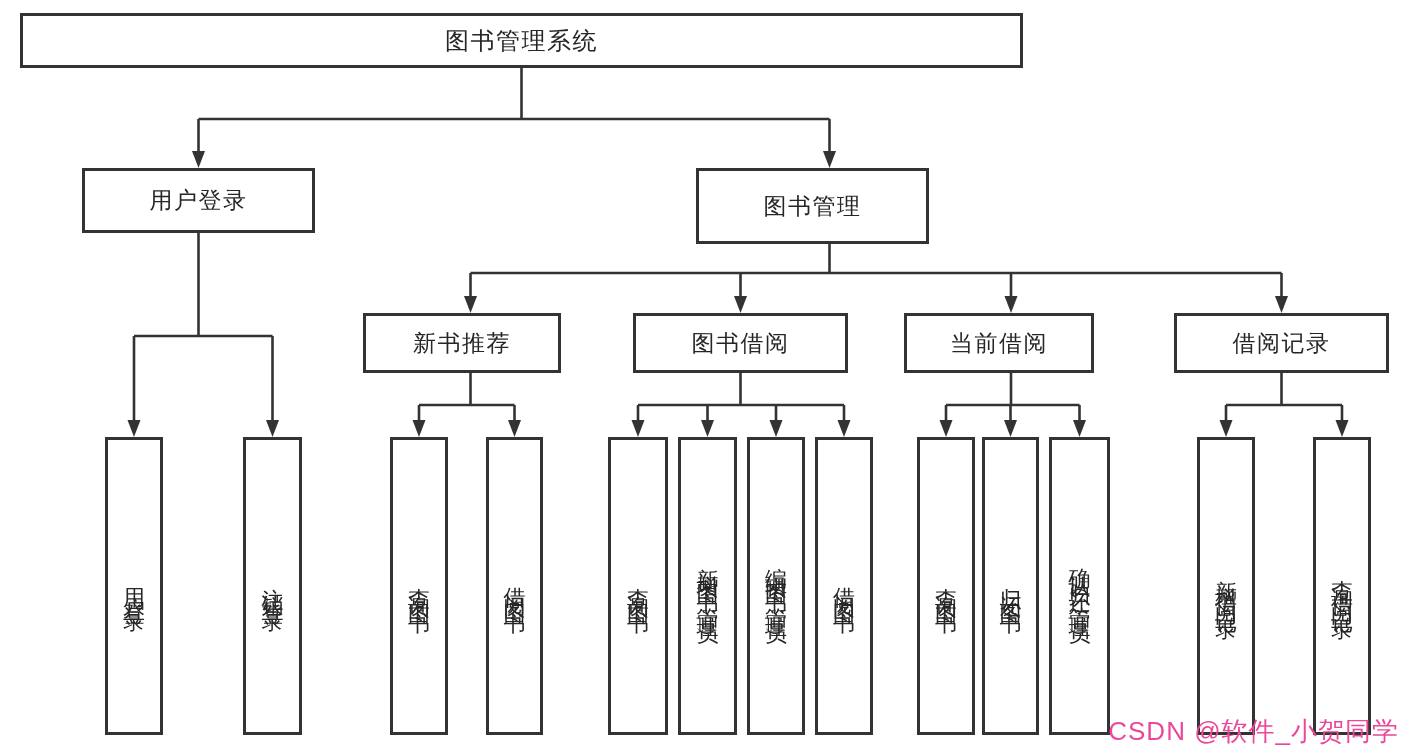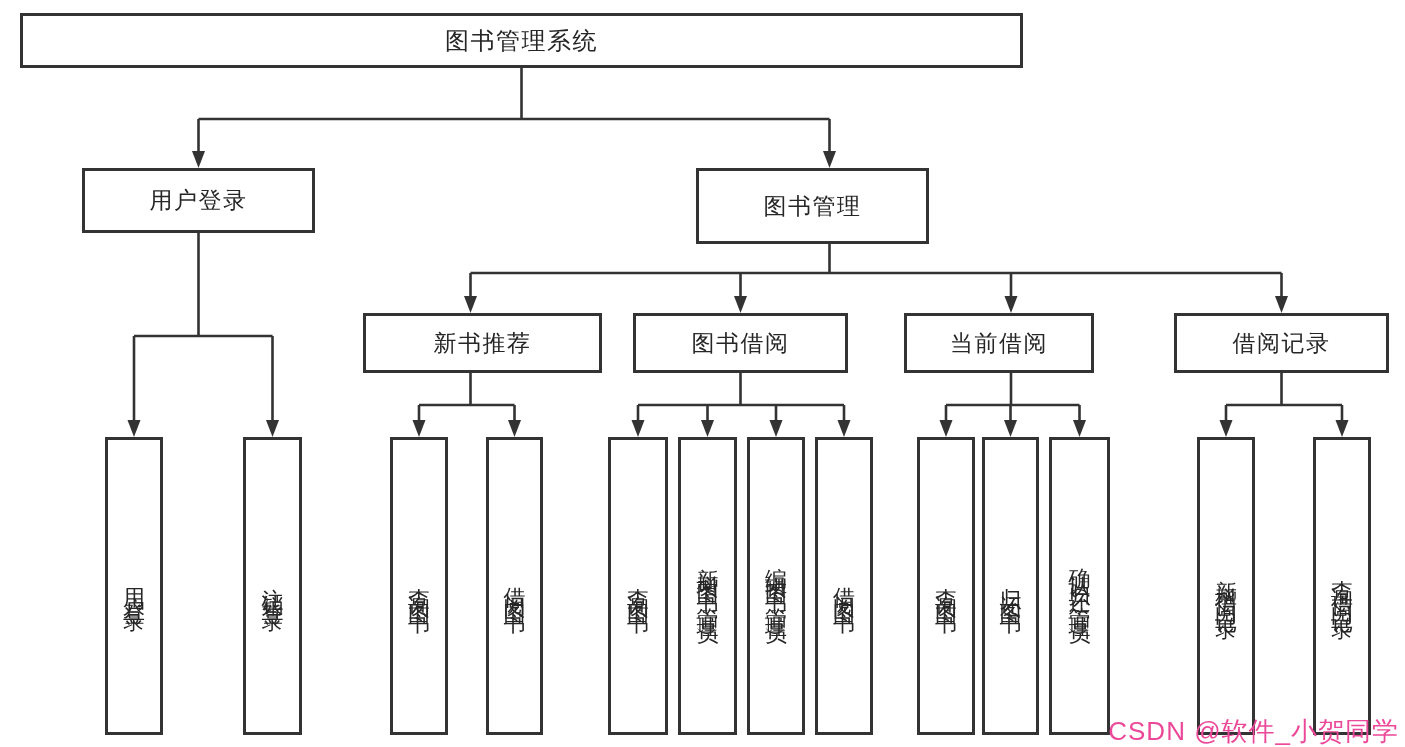--- a/index.html
+++ b/index.html
@@ -93,21 +93,21 @@
     <span class="lbl">图书管理系统</span>
   </div>
 
   <div class="box hbox" style="left:82px; top:168px; width:233px; height:65px;">
     <span class="lbl">用户登录</span>
   </div>
   <div class="box hbox" style="left:696px; top:168px; width:233px; height:76px;">
     <span class="lbl">图书管理</span>
   </div>
 
-  <div class="box hbox" style="left:363px; top:313px; width:239px; height:60px;">
+  <div class="box hbox" style="left:363px; top:313px; width:198px; height:60px;">
     <span class="lbl">新书推荐</span>
   </div>
   <div class="box hbox" style="left:633px; top:313px; width:215px; height:60px;justify-content:center;">
     <span class="lbl">图书借阅</span>
   </div>
   <div class="box hbox" style="left:904px; top:313px; width:190px; height:60px;">
     <span class="lbl">当前借阅</span>
   </div>
   <div class="box hbox" style="left:1174px; top:313px; width:215px; height:60px;">
     <span class="lbl">借阅记录</span>

